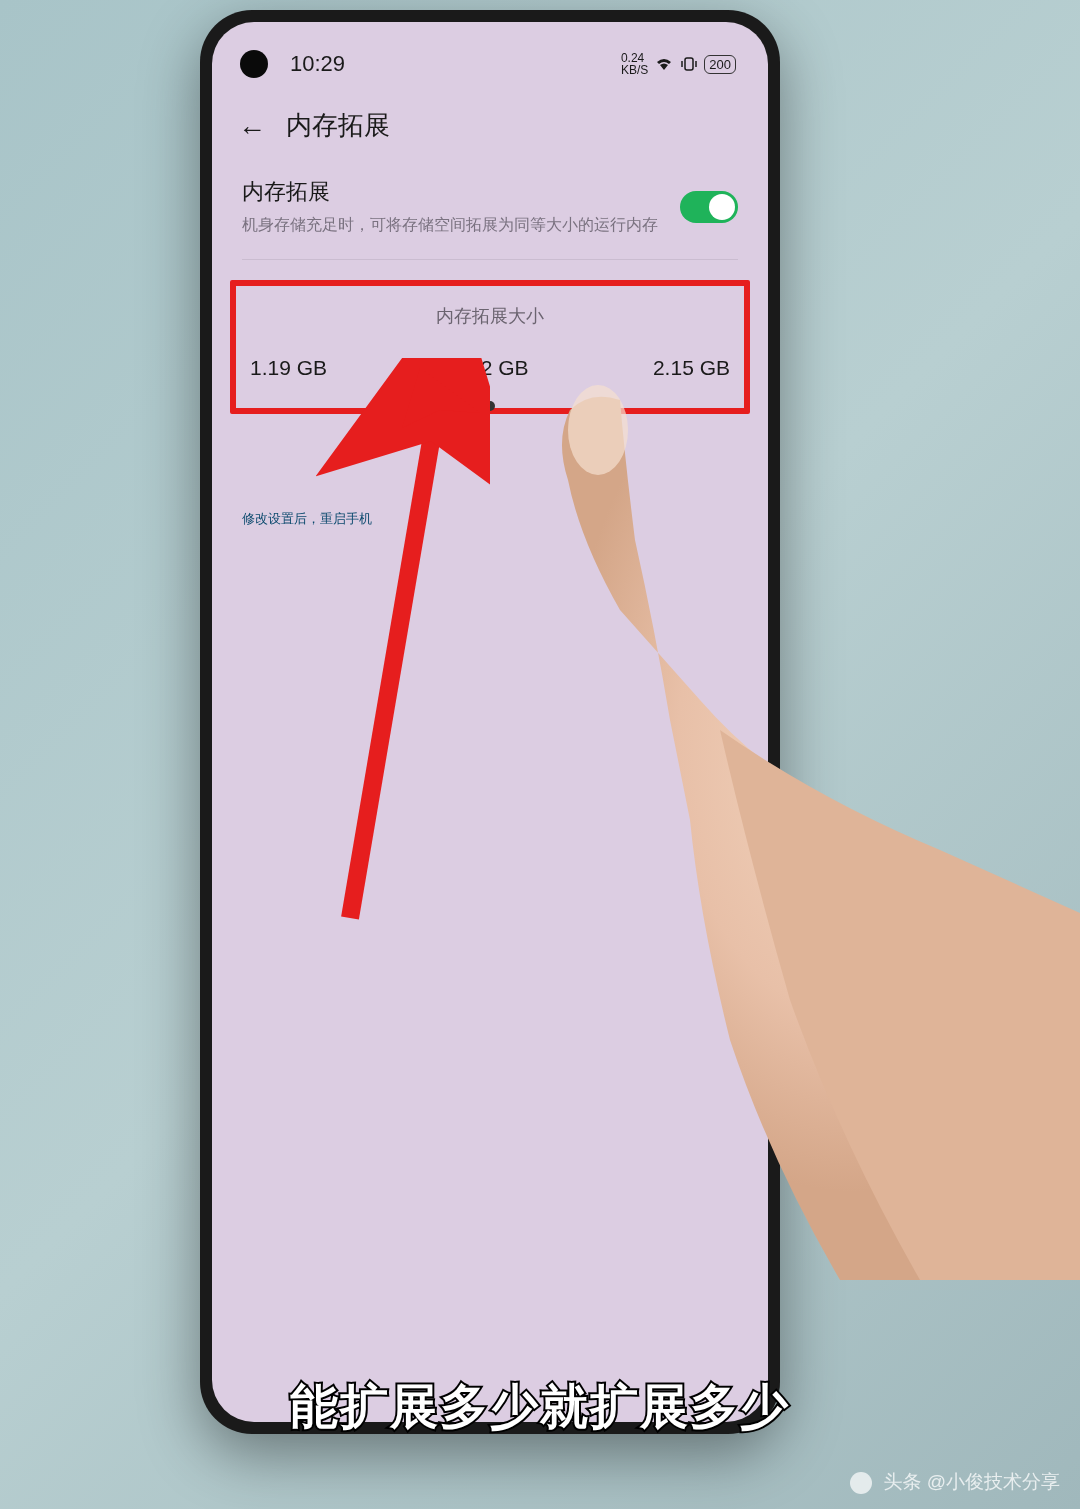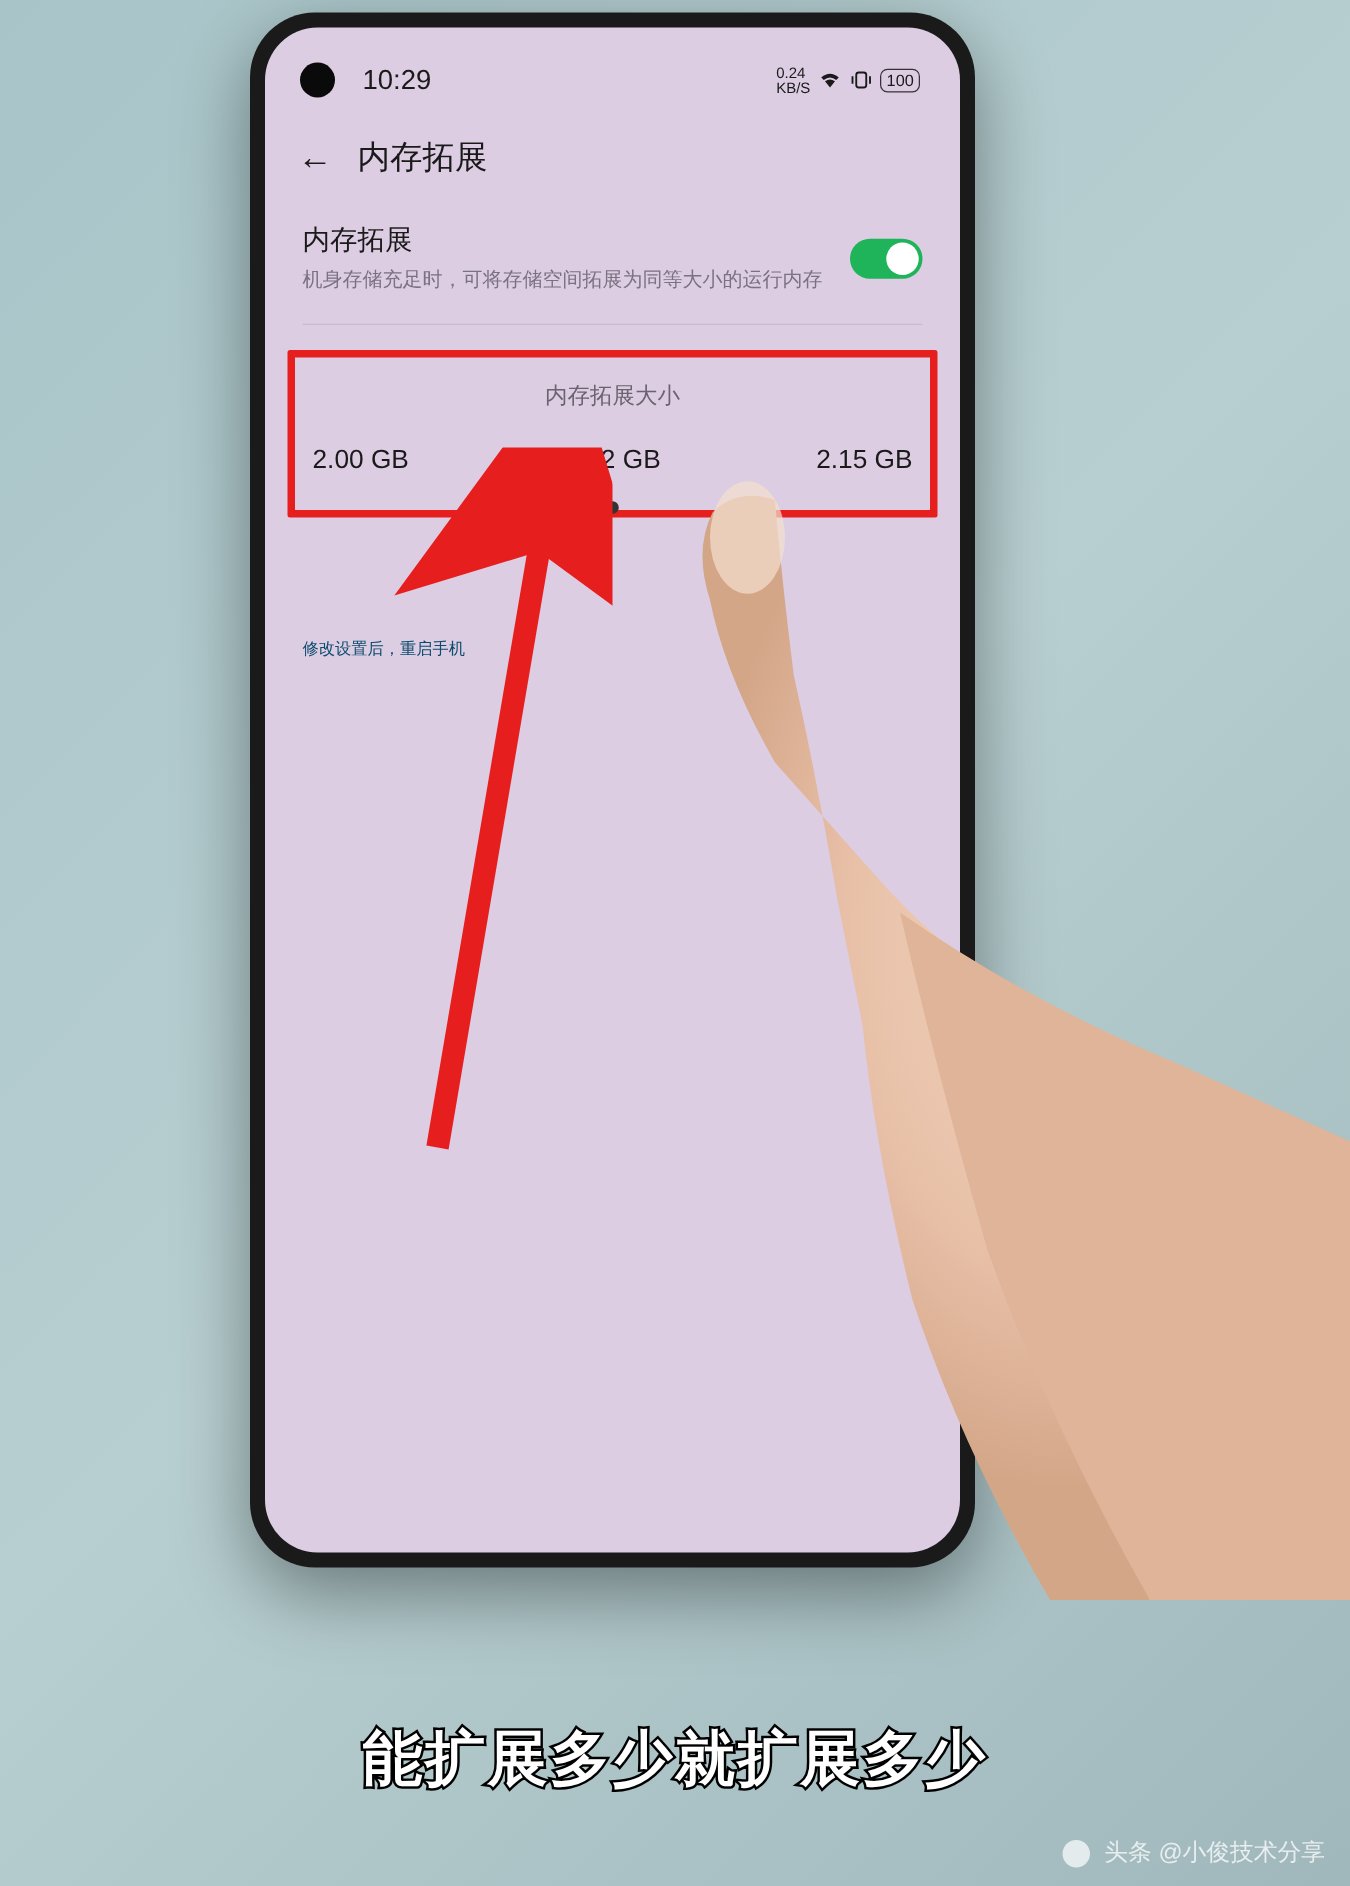--- a/index.html
+++ b/index.html
@@ -15,21 +15,21 @@
       font-family: -apple-system, "Helvetica Neue", Arial, sans-serif;
       position: relative;
       overflow: hidden;
     }
 
     .phone-container {
       position: absolute;
       top: 10px;
       left: 200px;
       width: 580px;
-      height: 1244px;
+      height: 1424px;
     }
 
     .phone-frame {
       width: 100%;
       height: 100%;
       background: #1a1a1a;
       border-radius: 52px;
       padding: 12px;
       box-shadow: 0 20px 60px rgba(0,0,0,0.4);
       position: relative;
@@ -279,21 +279,21 @@
                 <path d="M10 14 L6 9 Q10 6 14 9 Z M3 6 Q10 0 17 6 L15 8 Q10 4 5 8 Z" fill="#1a1a1a"></path>
               </svg>
           </span>
           <span class="vibrate-icon">
             <svg width="18" height="16" viewBox="0 0 18 16">
                 <rect x="5" y="2" width="8" height="12" rx="2" fill="none" stroke="#1a1a1a" stroke-width="1.5"></rect>
                 <line x1="2" y1="5" x2="2" y2="11" stroke="#1a1a1a" stroke-width="1.5"></line>
                 <line x1="16" y1="5" x2="16" y2="11" stroke="#1a1a1a" stroke-width="1.5"></line>
               </svg>
           </span>
-          <span class="battery-level">100</span>
+          <span class="battery-level">200</span>
         </div>
       </div>
 
       <div class="page-header">
         <span class="back-arrow">←</span>
         <span class="page-title">内存拓展</span>
       </div>
 
       <div class="toggle-section">
         <div class="toggle-text">
@@ -303,21 +303,21 @@
         <div class="toggle-switch">
           <div class="toggle-knob"></div>
         </div>
       </div>
 
       <div class="divider"></div>
 
       <div class="highlight-box">
         <div class="size-label">内存拓展大小</div>
         <div class="size-options">
-          <span class="size-option">2.00 GB</span>
+          <span class="size-option">1.19 GB</span>
           <span class="size-option">1.62 GB</span>
           <span class="size-option">2.15 GB</span>
         </div>
         <div class="selected-dot"></div>
       </div>
 
       <div class="restart-note">修改设置后，重启手机</div>
 
     </div>
   </div>

